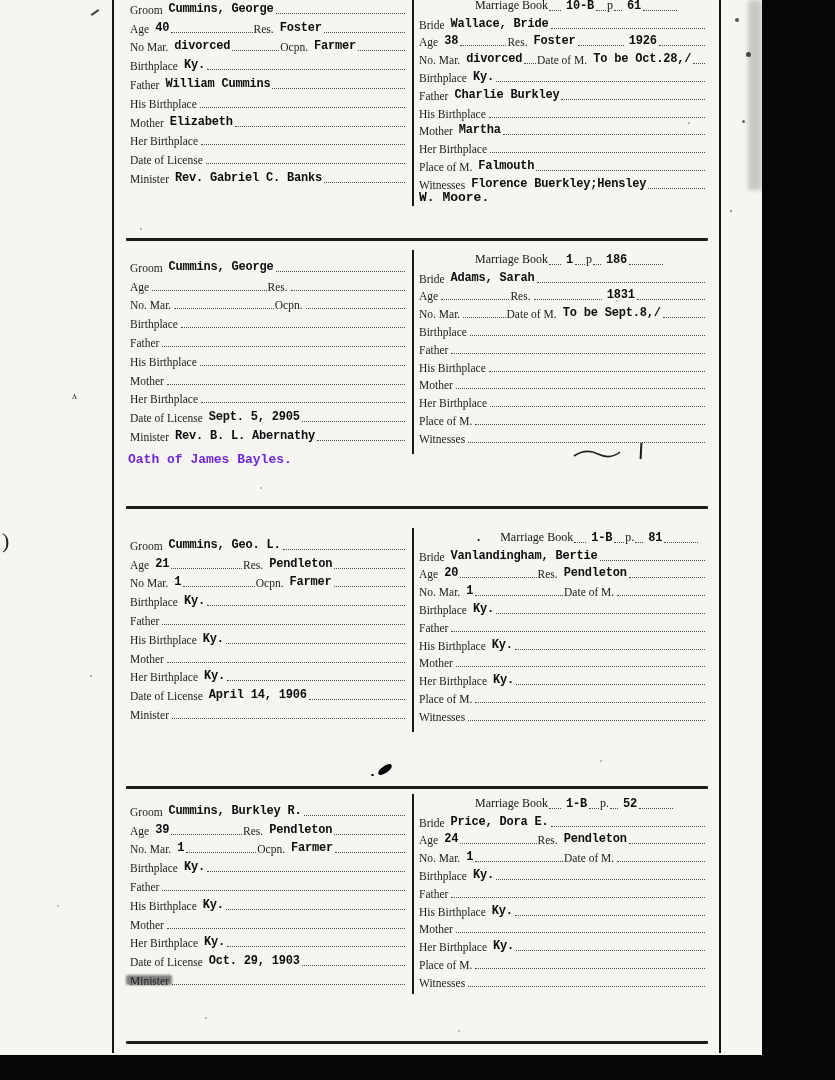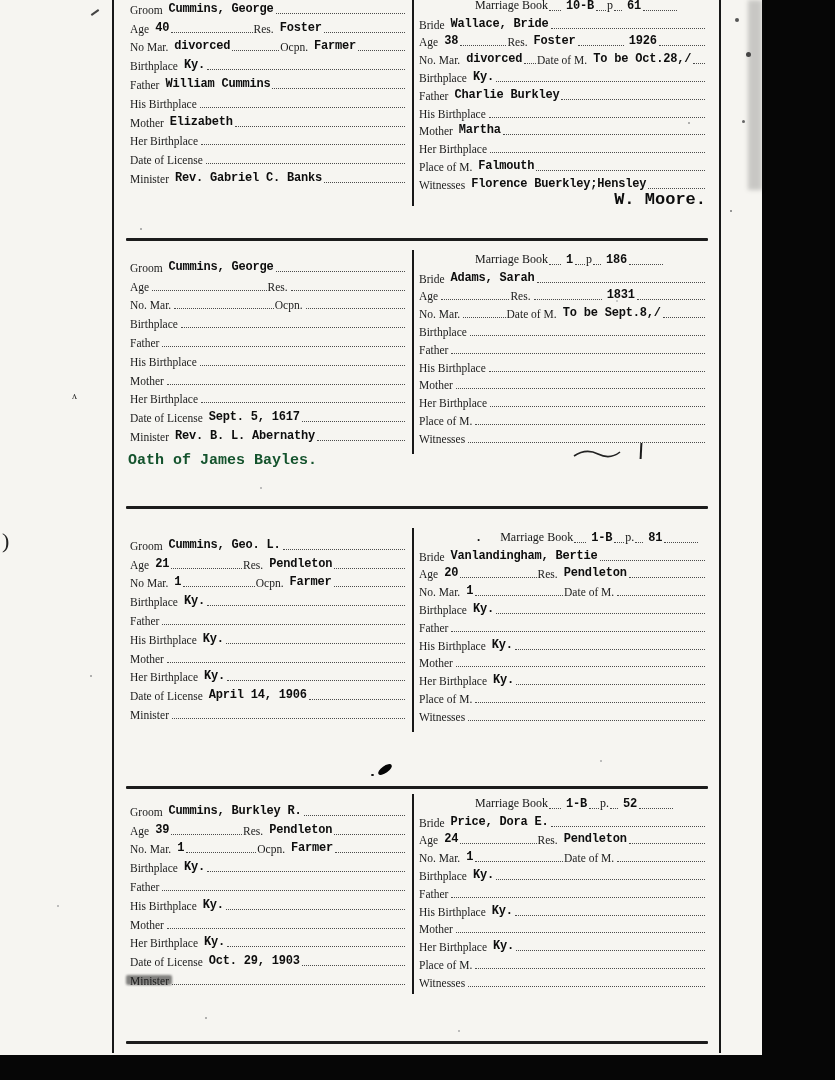--- a/index.html
+++ b/index.html
@@ -24,22 +24,22 @@
     font-weight:700;font-size:12px;letter-spacing:-0.2px;
     color:#0d0d0d;white-space:pre;padding:0 1px 1px 4px;
   }
   .val:empty{padding:0;}
   .dots{flex:1 1 auto;height:0;border-bottom:1.6px dotted #4b4b4b;margin:0 1px 3px 1px;}
   .dots.f{flex:0 0 auto;}
   .header-row{padding-left:56px;}
   .hlbl{font-size:12px;color:#151515;white-space:pre;padding-bottom:1px;}
   .hprefix{font-family:"Liberation Mono","DejaVu Sans Mono",monospace;font-weight:700;font-size:12px;color:#111;margin-right:18px;padding-bottom:1px;}
   .divider{position:absolute;left:412px;width:2px;background:#171717;}
-  .note{position:absolute;font-family:"Liberation Mono","DejaVu Sans Mono",monospace;font-weight:700;font-size:15px;color:#14532d;white-space:pre;}
-  .overflow-line{position:absolute;left:419px;width:287px;text-align:right;font-family:"Liberation Mono","DejaVu Sans Mono",monospace;font-weight:700;font-size:17px;color:#0d0d0d;}
+  .note{position:absolute;font-family:"Liberation Mono","DejaVu Sans Mono",monospace;font-weight:700;font-size:13px;color:#6d28d9;white-space:pre;}
+  .overflow-line{position:absolute;left:419px;width:287px;text-align:left;font-family:"Liberation Mono","DejaVu Sans Mono",monospace;font-weight:700;font-size:13px;color:#0d0d0d;}
   .speck{position:absolute;border-radius:50%;}
   .mark{position:absolute;color:#222;}
   .blot{position:absolute;background:#050505;border-radius:50%;}
   .smudge{position:absolute;background:rgba(12,12,12,.5);filter:blur(1px);border-radius:2px;}
   .streak{position:absolute;background:rgba(35,35,35,.22);filter:blur(2px);}
 </style>
 </head>
 <body>
 
 <div id="scan">
@@ -254,21 +254,21 @@
           <span class="val"></span>
           <span class="dots"></span>
         </div>
         <div class="row g-row">
           <span class="lbl">Her Birthplace</span>
           <span class="val"></span>
           <span class="dots"></span>
         </div>
         <div class="row g-row">
           <span class="lbl">Date of License</span>
-          <span class="val">Sept. 5, 1617</span>
+          <span class="val">Sept. 5, 2905</span>
           <span class="dots"></span>
         </div>
         <div class="row g-row">
           <span class="lbl">Minister</span>
           <span class="val">Rev. B. L. Abernathy</span>
           <span class="dots"></span>
         </div>
       </div>
       <div class="col bride-col" style="top: 250px;">
         <div class="row b-row header-row">

